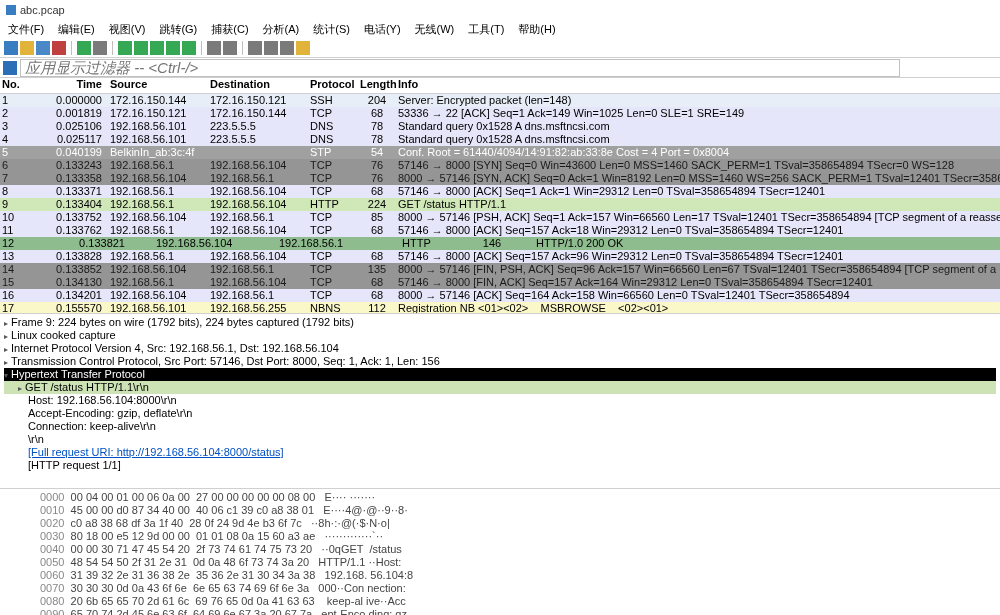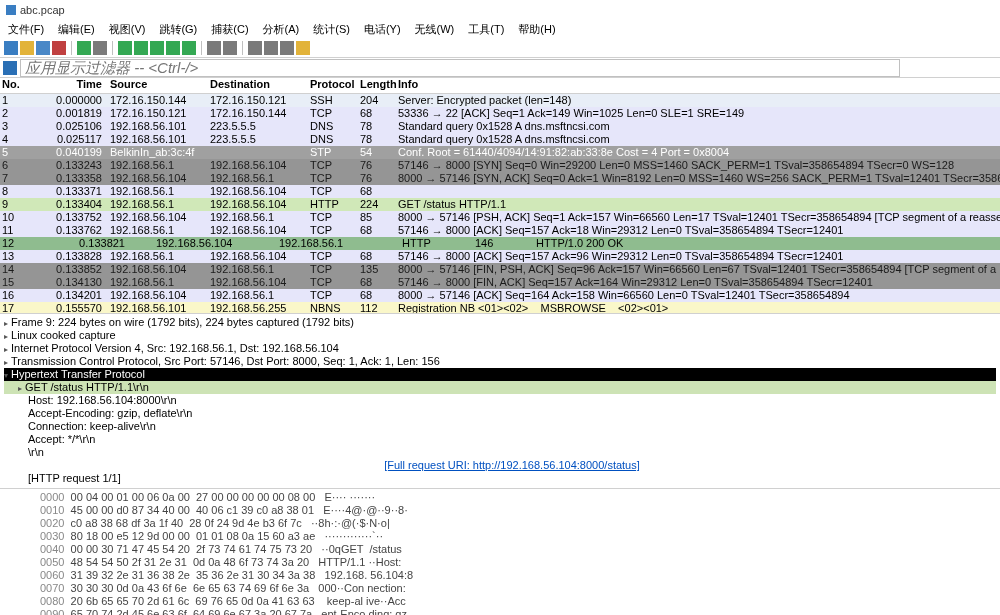--- a/index.html
+++ b/index.html
@@ -22,38 +22,38 @@
 .filterbar .after { width: 100px; }
 
 .packet-list { height: 235px; overflow: hidden; background: #fff; }
 .plhead { display: flex; background: #fff; border-bottom: 1px solid #d0d0d0; height: 16px; font-weight: 600; }
 .row { display: flex; height: 13px; line-height: 13px; white-space: nowrap; }
 .col-no   { width: 25px;  padding-left: 2px; }
 .col-time { width: 85px;  text-align: right; padding-right: 8px; }
 .col-src  { width: 100px; }
 .col-dst  { width: 100px; }
 .col-proto{ width: 50px; }
-.col-len  { width: 38px; text-align: left; padding-right: 4px; }
+.col-len  { width: 38px; text-align: center; padding-right: 4px; }
 .col-info { flex: 1; overflow: hidden; }
 
 .row.light  { background: #e8eef7; }
 .row.tcp    { background: #e6e6fa; }
 .row.gray   { background: #a0a0a0; color: #fff; }
 .row.tcpg   { background: #959595; color: #1b1b1b; }
 .row.http   { background: #d0e8b8; }
 .row.httpsel{ background: #8fbc8f; gap: 23px; }
 .row.yellow { background: #faf7c9; }
 
 .details { height: 175px; overflow: hidden; padding: 2px 4px; border-top: 1px solid #d0d0d0; }
 .details .line { height: 13px; line-height: 13px; white-space: nowrap; }
 .details .tw::before { content: "▸"; font-size:8px; color:#555; margin-right:3px;}
 .details .tv::before { content: "▾"; font-size:8px; color:#555; margin-right:3px;}
 .details .hl { background: #000000; color: #fff; }
 .details .hlg{ background: #cde3b5; }
-.details .link { color: #0050c0; text-decoration: underline; text-align: center; }
+.details .link { color: #0050c0; text-decoration: underline; }
 
 .hexpane { height: 145px; overflow: hidden; border-top: 1px solid #d0d0d0; font-family: Consolas, "Courier New", monospace; font-size: 11px; line-height: 13px; padding: 2px 4px; color: #444; white-space: pre; }
 .hexpane .off { color: #888; padding-left: 36px; }
 </style>
 </head>
 <body>
 
 <div class="titlebar">
   <span class="fin"></span>
   <span>abc.pcap</span>
@@ -159,38 +159,39 @@
         <span class="col-len">54</span>
         <span class="col-info">Conf. Root = 61440/4094/14:91:82:ab:33:8e  Cost = 4   Port = 0x8004</span>
       </div>
       <div class="row tcpg">
         <span class="col-no">6</span>
         <span class="col-time">0.133243</span>
         <span class="col-src">192.168.56.1</span>
         <span class="col-dst">192.168.56.104</span>
         <span class="col-proto">TCP</span>
         <span class="col-len">76</span>
-        <span class="col-info">57146 → 8000 [SYN] Seq=0 Win=29200 Len=0 MSS=1460 SACK_PERM=1 TSval=358654894 TSecr=0 WS=128</span>
+        <span class="col-info">57146 → 8000 [SYN] Seq=0 Win=43600 Len=0 MSS=1460 SACK_PERM=1 TSval=358654894 TSecr=0 WS=128</span>
       </div>
       <div class="row tcpg">
         <span class="col-no">7</span>
         <span class="col-time">0.133358</span>
         <span class="col-src">192.168.56.104</span>
         <span class="col-dst">192.168.56.1</span>
         <span class="col-proto">TCP</span>
         <span class="col-len">76</span>
         <span class="col-info">8000 → 57146 [SYN, ACK] Seq=0 Ack=1 Win=8192 Len=0 MSS=1460 WS=256 SACK_PERM=1 TSval=12401 TSecr=358654894</span>
       </div>
       <div class="row tcp">
         <span class="col-no">8</span>
         <span class="col-time">0.133371</span>
         <span class="col-src">192.168.56.1</span>
         <span class="col-dst">192.168.56.104</span>
         <span class="col-proto">TCP</span>
         <span class="col-len">68</span>
+        <span class="col-info">57146 → 8000 [ACK] Seq=1 Ack=1 Win=29312 Len=0 TSval=358654894 TSecr=12401</span>
       </div>
       <div class="row http">
         <span class="col-no">9</span>
         <span class="col-time">0.133404</span>
         <span class="col-src">192.168.56.1</span>
         <span class="col-dst">192.168.56.104</span>
         <span class="col-proto">HTTP</span>
         <span class="col-len">224</span>
         <span class="col-info">GET /status HTTP/1.1</span>
       </div>
@@ -272,20 +273,19 @@
 <div class="details">
   <div class="line tw">Frame 9: 224 bytes on wire (1792 bits), 224 bytes captured (1792 bits)</div>
   <div class="line tw">Linux cooked capture</div>
   <div class="line tw">Internet Protocol Version 4, Src: 192.168.56.1, Dst: 192.168.56.104</div>
   <div class="line tw">Transmission Control Protocol, Src Port: 57146, Dst Port: 8000, Seq: 1, Ack: 1, Len: 156</div>
   <div class="line tv hl">Hypertext Transfer Protocol</div>
   <div class="line tw hlg" style="padding-left:14px">GET /status HTTP/1.1\r\n</div>
   <div class="line" style="padding-left:24px">Host: 192.168.56.104:8000\r\n</div>
   <div class="line" style="padding-left:24px">Accept-Encoding: gzip, deflate\r\n</div>
   <div class="line" style="padding-left:24px">Connection: keep-alive\r\n</div>
-  <div class="line" style="padding-left:24px">Accept: */*\r\n</div>
   <div class="line" style="padding-left:24px">\r\n</div>
   <div class="line link" style="padding-left:24px">[Full request URI: http://192.168.56.104:8000/status]</div>
   <div class="line" style="padding-left:24px">[HTTP request 1/1]</div>
 
 </div>
 
 <div class="hexpane" id="hexpane"><div><span class="off">0000</span>  00 04 00 01 00 06 0a 00  27 00 00 00 00 00 08 00   E···· ·······</div><div><span class="off">0010</span>  45 00 00 d0 87 34 40 00  40 06 c1 39 c0 a8 38 01   E····4@·@··9··8·</div><div><span class="off">0020</span>  c0 a8 38 68 df 3a 1f 40  28 0f 24 9d 4e b3 6f 7c   ··8h·:·@(·$·N·o|</div><div><span class="off">0030</span>  80 18 00 e5 12 9d 00 00  01 01 08 0a 15 60 a3 ae   ·············`··</div><div><span class="off">0040</span>  00 00 30 71 47 45 54 20  2f 73 74 61 74 75 73 20   ··0qGET  /status </div><div><span class="off">0050</span>  48 54 54 50 2f 31 2e 31  0d 0a 48 6f 73 74 3a 20   HTTP/1.1 ··Host: </div><div><span class="off">0060</span>  31 39 32 2e 31 36 38 2e  35 36 2e 31 30 34 3a 38   192.168. 56.104:8</div><div><span class="off">0070</span>  30 30 30 0d 0a 43 6f 6e  6e 65 63 74 69 6f 6e 3a   000··Con nection:</div><div><span class="off">0080</span>  20 6b 65 65 70 2d 61 6c  69 76 65 0d 0a 41 63 63    keep-al ive··Acc</div><div><span class="off">0090</span>  65 70 74 2d 45 6e 63 6f  64 69 6e 67 3a 20 67 7a   ept-Enco ding: gz</div></div>
 
 </body></html>

